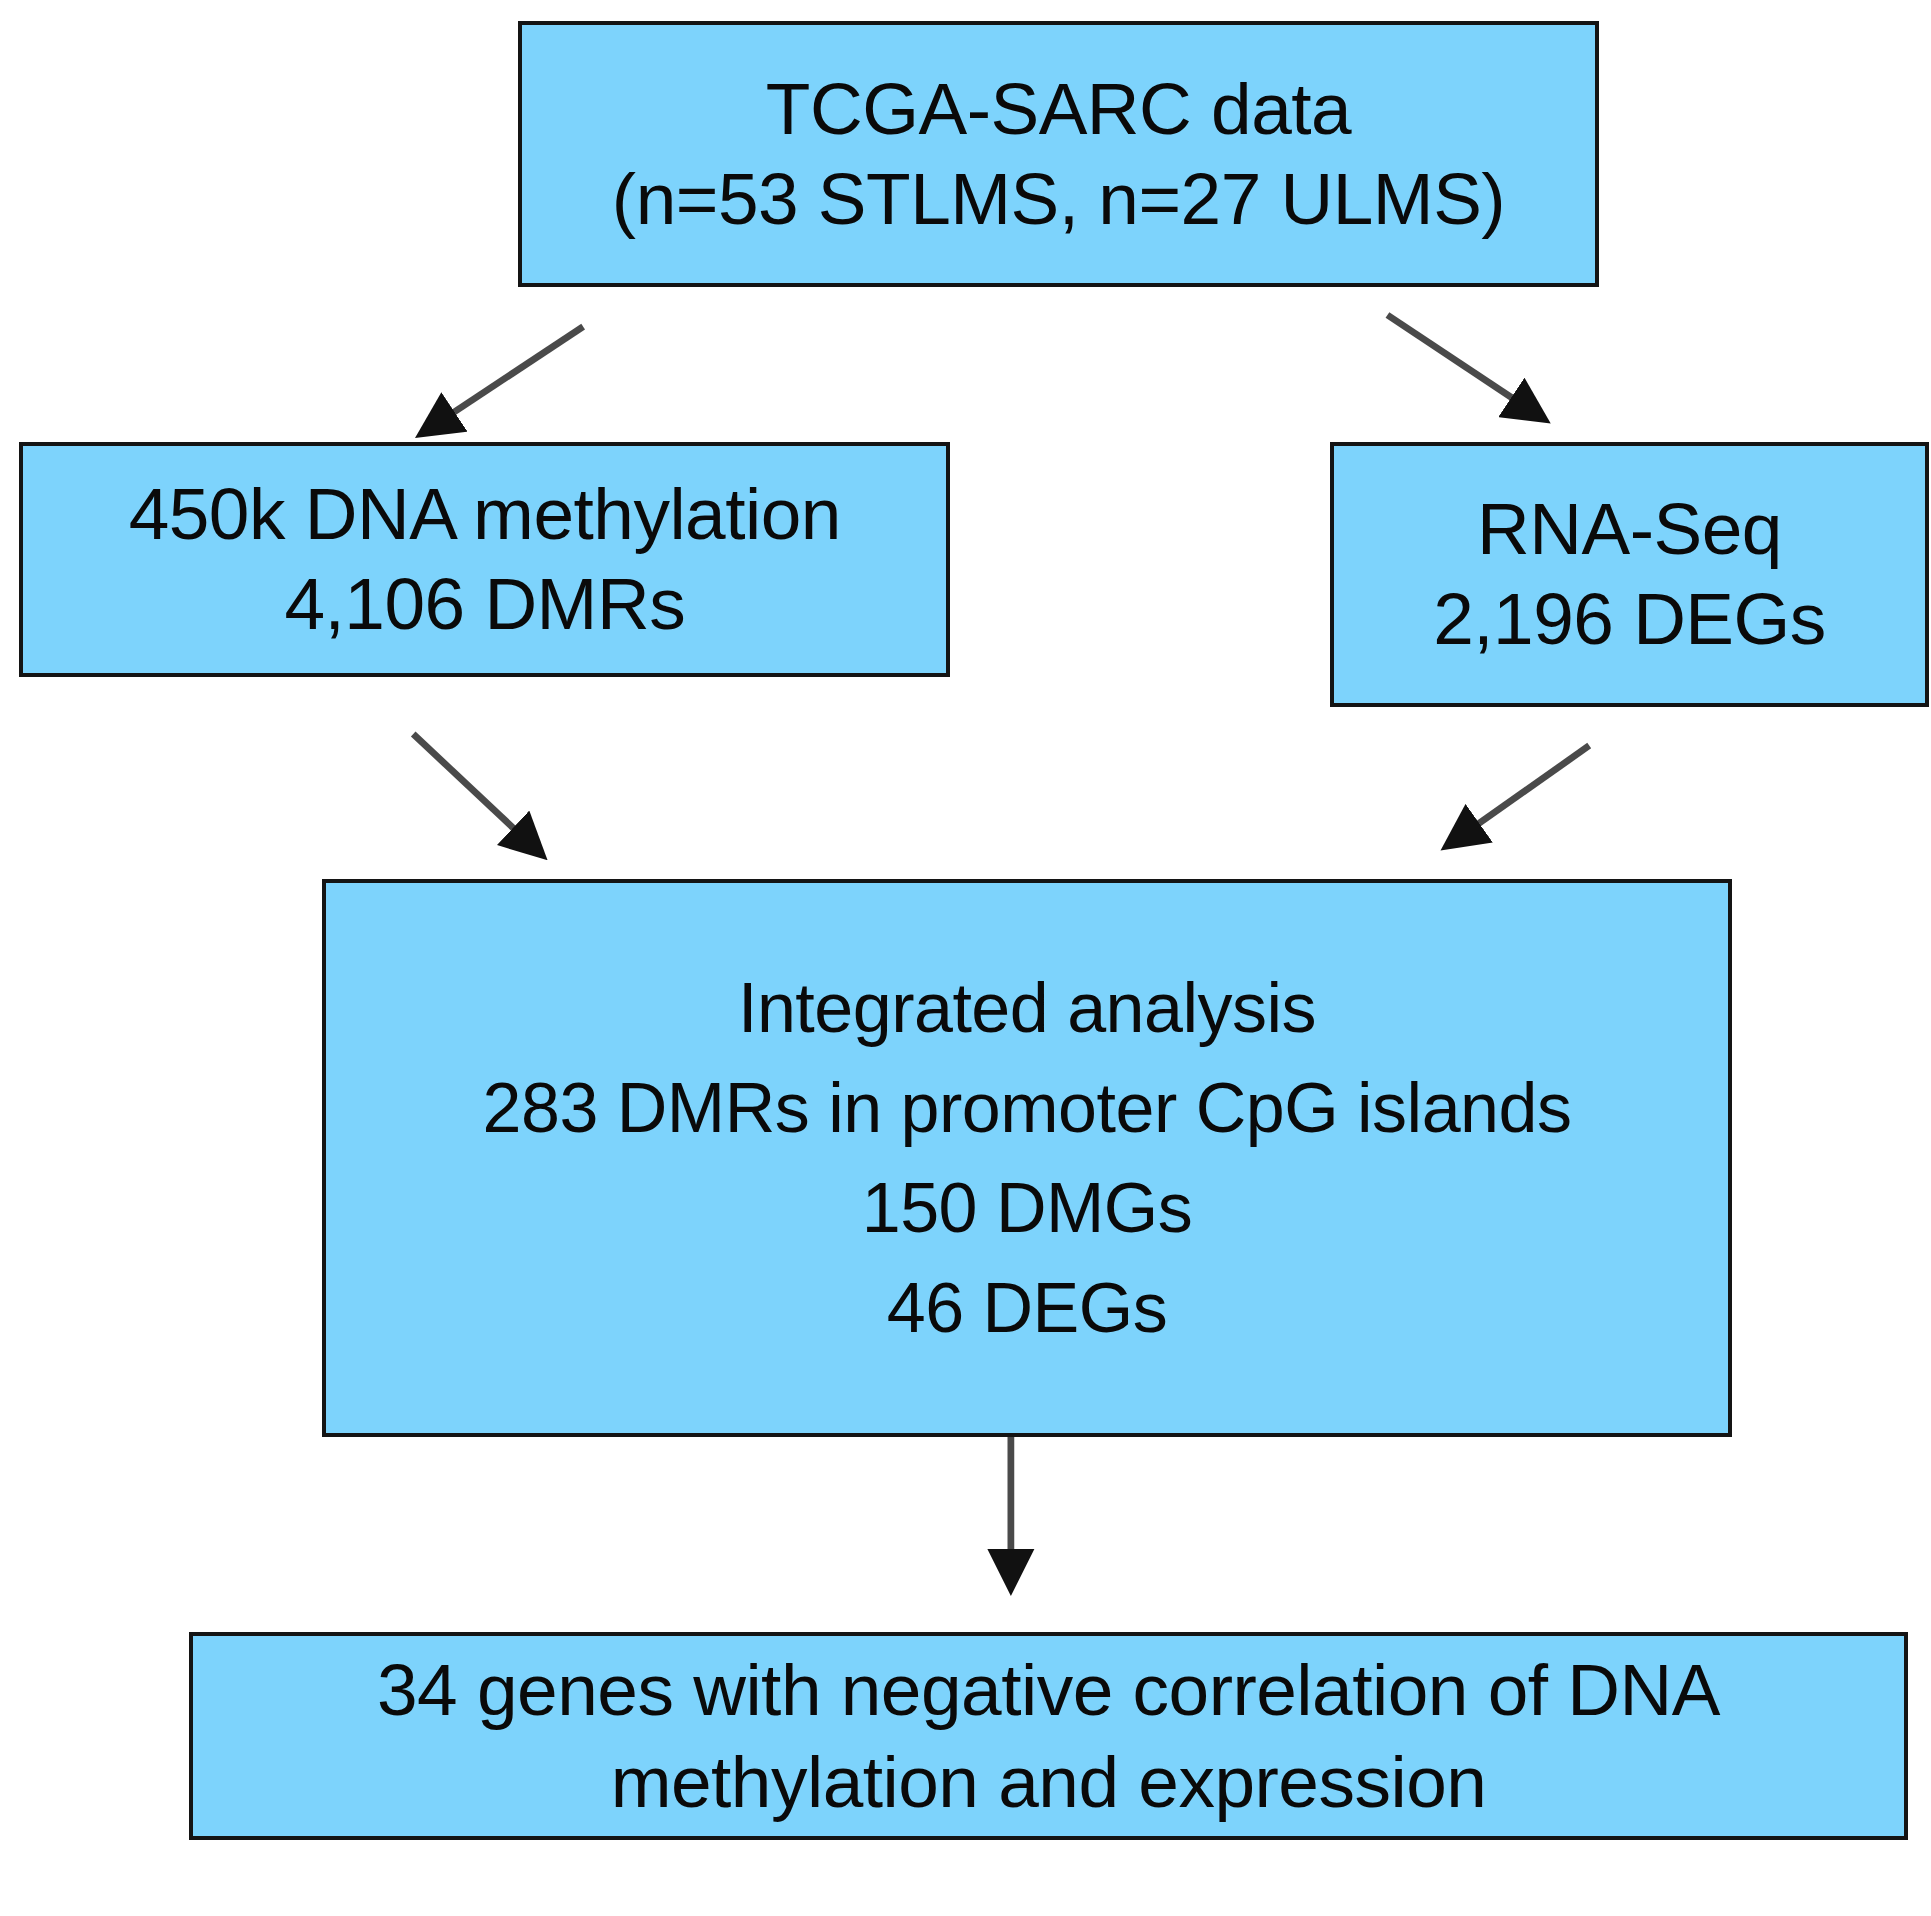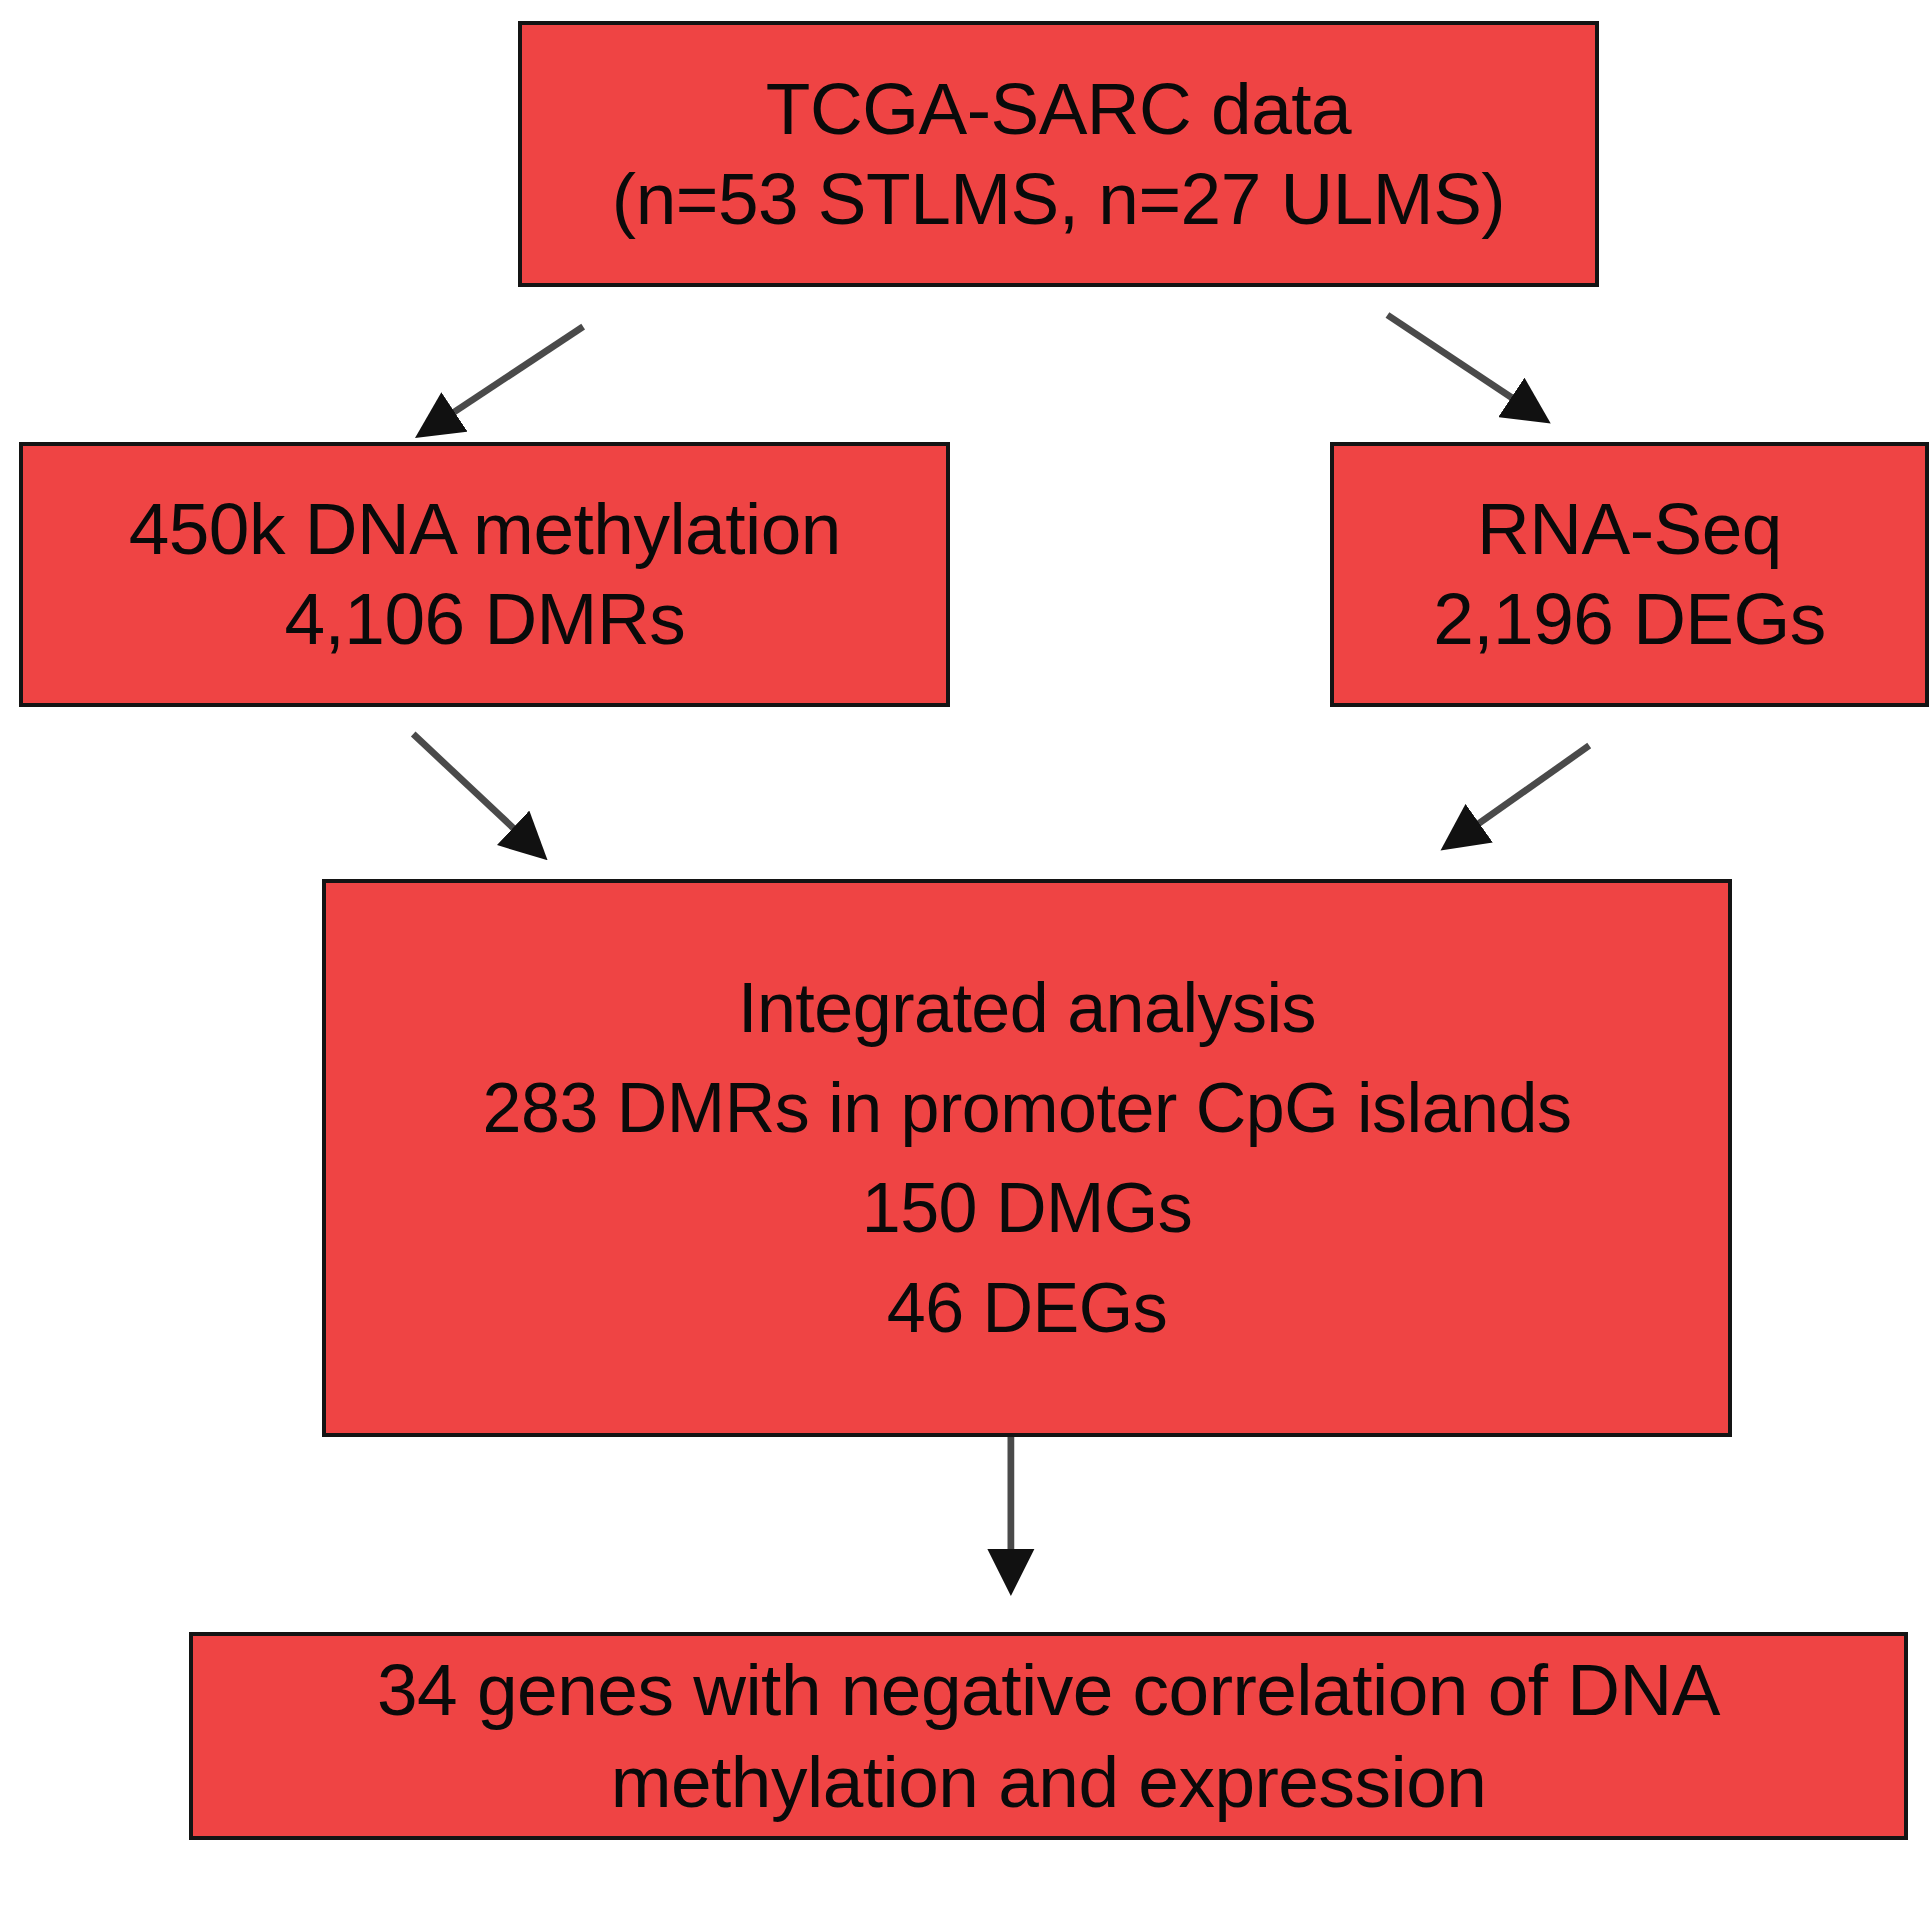--- a/index.html
+++ b/index.html
@@ -13,21 +13,21 @@
     width: 1931px;
     height: 1917px;
     background: #ffffff;
     font-family: "Liberation Sans", "DejaVu Sans", sans-serif;
     overflow: hidden;
   }
   .node {
     position: absolute;
     box-sizing: border-box;
     border: 4.8px solid #141414;
-    background: #ef4444;
+    background: #7dd3fc;
     display: flex;
     flex-direction: column;
     align-items: center;
     justify-content: center;
     color: #0a0a0a;
     text-align: center;
     line-height: 1.18;
     letter-spacing: -0.5px;
   }
   .node .line {
@@ -36,21 +36,21 @@
   }
 
   
   #node-source {
     left: 518px;  top: 21px;   width: 1081px; height: 266px;
     font-size: 73px;
   }
   #node-source .line { padding: 1.9px 0; }
 
   #node-methylation {
-    left: 19.3px;   top: 442px;  width: 931px;  height: 265px;
+    left: 19.3px;   top: 442px;  width: 931px;  height: 235px;
     font-size: 73px;
   }
   #node-methylation .line { padding: 1.9px 0; }
 
   #node-rnaseq {
     left: 1330px; top: 442px;  width: 599px;  height: 265px;
     font-size: 73px;
   }
   #node-rnaseq .line { padding: 1.9px 0; }
 

